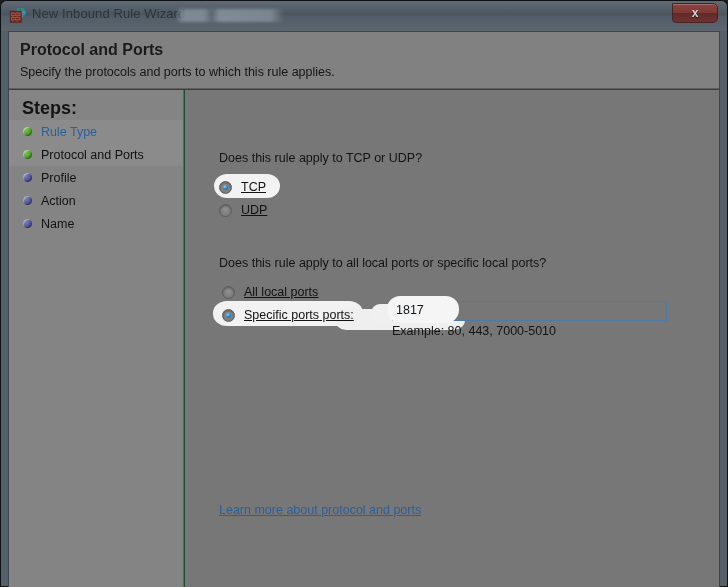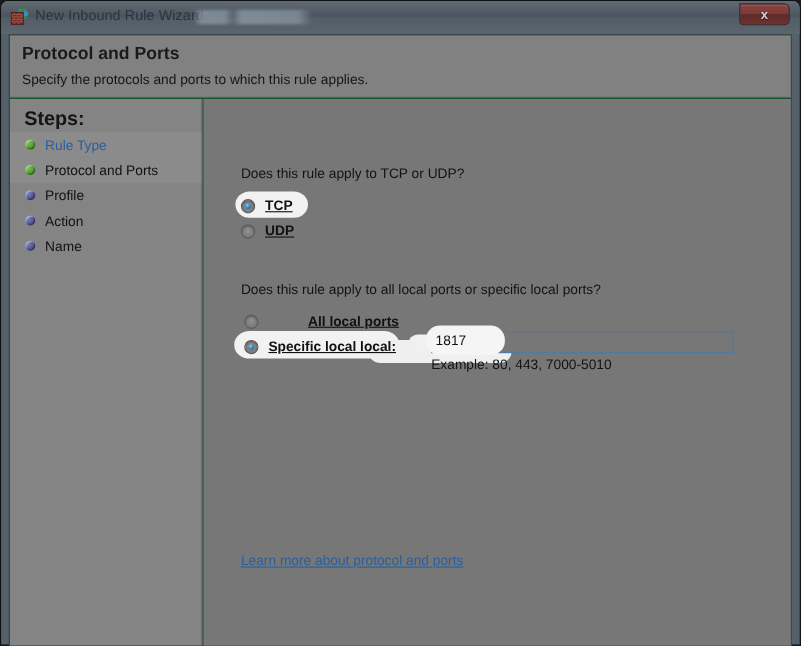--- a/index.html
+++ b/index.html
@@ -210,26 +210,26 @@
     width: 5px; height: 5px;
     border-radius: 50%;
     background: radial-gradient(circle at 35% 30%, #7fd4ff 0%, #2b7fc0 55%, #14507f 100%);
   }
   .radio-label {
     margin-left: 9px;
     font-size: 12.5px;
     color: #111111;
     white-space: nowrap;
   }
-  .radio-label.bold { font-weight: bold; }
+  .radio-label.bold { font-weight: normal; }
   .radio-label u { text-decoration: underline; }
 
   #radio-tcp  { left: 34px; top: 88px; }
   #radio-udp  { left: 34px; top: 111px; }
-  #radio-all  { left: 37px; top: 193px; gap: 36px; }
+  #radio-all  { left: 37px; top: 193px; }
   #radio-spec { left: 37px; top: 216px; }
 
   
   .blob {
     position: absolute;
     background: #f4f4f4;
     pointer-events: none;
   }
   #blob-tcp {
     left: 29px; top: 84px;
@@ -427,21 +427,21 @@
         <span class="radio-dot"></span>
         <span class="radio-label bold"><u>All local ports</u></span>
       </div>
 
       <div class="blob" id="blob-spec-a"></div>
       <div class="blob" id="blob-spec-b"></div>
       <div class="blob" id="blob-spec-c"></div>
 
       <div class="radio-row" id="radio-spec">
         <span class="radio-dot checked"></span>
-        <span class="radio-label bold"><u>Specific local local:</u></span>
+        <span class="radio-label bold"><u>Specific ports ports:</u></span>
       </div>
 
       <div id="port-input" placeholder=""></div>
       <div class="blob" id="blob-port"></div>
       <div id="port-value">1817</div>
 
       <div id="port-example">Example: 80, 443, 7000-5010</div>
 
       <div id="learn-link">Learn more about protocol and ports</div>
 

